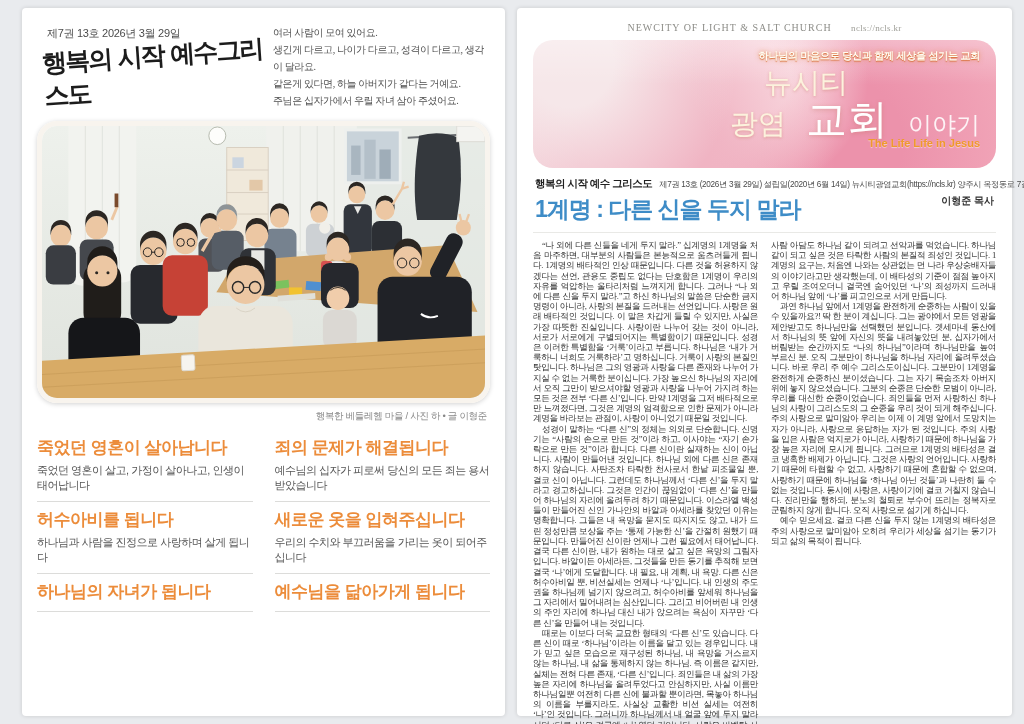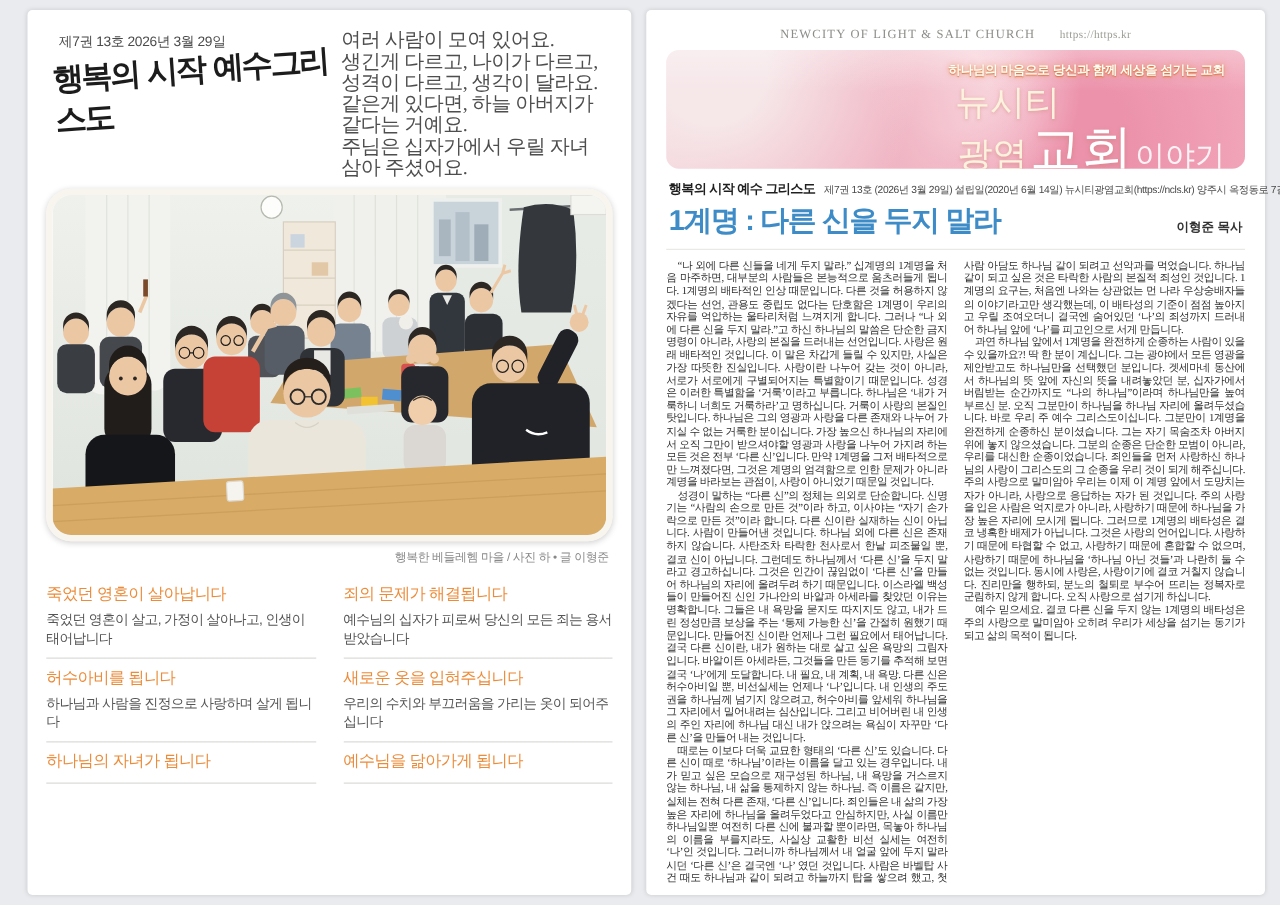--- a/index.html
+++ b/index.html
@@ -11,63 +11,63 @@
   .page-right{left:517px;width:495px;}
   .pl-inner{padding:12px 15px 0 15px;}
   .pr-inner{padding:10px 16px 0 16px;}
 
   
   .masthead-row{display:flex;gap:8px;align-items:flex-start;}
   .masthead{width:228px;flex:0 0 auto;}
   .issue-date{font-size:11px;color:#4b4b4b;margin:6px 0 6px 10px;letter-spacing:-.3px;}
   .calligraphy{font-family:"DejaVu Serif",serif;font-weight:700;font-size:25px;color:#1c1c1c;
                transform:rotate(-4deg);transform-origin:left top;letter-spacing:-2px;margin-left:4px;}
-  .masthead-intro{flex:1;font-family:"Liberation Serif",serif;font-size:16px;color:#4e4e4e;
+  .masthead-intro{flex:1;font-family:"Liberation Serif",serif;font-size:10px;color:#4e4e4e;
                   line-height:17px;margin-top:4px;letter-spacing:-.4px;}
   .photo-frame{margin-top:8px;height:272px;border-radius:20px;border:5px solid #f8f4ee;
                overflow:hidden;box-shadow:0 1px 5px rgba(0,0,0,.18);}
   .photo-frame svg{display:block;width:100%;height:100%;}
   .photo-caption{text-align:right;font-size:9.5px;color:#888;margin:7px 3px 0 0;letter-spacing:-.3px;}
   .lead-text{font-family:"Liberation Serif",serif;font-size:18px;color:#3a3a3a;line-height:1.52;
              letter-spacing:-.8px;margin-top:9px;}
   .beliefs{margin-top:7px;display:grid;grid-template-columns:1fr 1fr;column-gap:22px;}
   .belief{border-bottom:1px solid #dcdcda;padding:6px 0 8px 0;}
-  .belief-title{color:#ec8c3a;font-weight:400;font-size:13px;letter-spacing:-.5px;}
+  .belief-title{color:#ec8c3a;font-weight:700;font-size:17px;letter-spacing:-.5px;}
   .belief-desc{font-size:11px;color:#555;margin-top:4px;letter-spacing:-.5px;}
 
   
   .rp-header{text-align:center;font-family:"Liberation Serif",serif;font-size:10px;color:#8d8d88;
              letter-spacing:1px;margin:4px 0 7px 0;}
   .rp-header .url{margin-left:16px;font-size:9px;color:#9d9d96;letter-spacing:.3px;}
-  .banner{position:relative;height:95px;border-radius:10px;overflow:hidden;
+  .banner{position:relative;height:128px;border-radius:20px;overflow:hidden;
     background:
       linear-gradient(180deg,rgba(255,255,255,.30),rgba(255,255,255,0) 35%),
       radial-gradient(circle at 8% 18%,#f6e7e9 0 10%,rgba(246,231,233,0) 38%),
       radial-gradient(circle at 24% 85%,#f0b4c3 0 18%,rgba(240,180,195,0) 52%),
       radial-gradient(circle at 48% 30%,#fadde3 0 14%,rgba(250,221,227,0) 44%),
       radial-gradient(circle at 66% 80%,#ec92ab 0 20%,rgba(236,146,171,0) 58%),
       radial-gradient(circle at 92% 45%,#f2a8ba 0 24%,rgba(242,168,186,0) 60%),
       linear-gradient(115deg,#f7ebec 0%,#f3c5cf 45%,#ec9fb2 78%,#f2b5c4 100%);}
   .banner-text{position:absolute;top:9px;right:16px;text-align:right;}
   .banner-slogan{font-size:10px;font-weight:700;color:#fffdf4;letter-spacing:-.2px;
                  text-shadow:0 1px 1px rgba(213,108,47,.95),0 0 5px rgba(230,140,70,.85);}
   .banner-t1{margin:6px 132px 0 0;font-family:"Liberation Serif",serif;font-size:28px;
              color:#fcf2dd;text-shadow:0 1px 3px rgba(200,120,95,.45);line-height:1;}
-  .banner-t2{display:flex;justify-content:flex-end;align-items:baseline;margin-top:2px;line-height:1;}
+  .banner-t2{display:flex;justify-content:flex-end;align-items:baseline;margin-top:2px;line-height:1;gap:18px;}
   .banner-t2 .kwang{font-family:"Liberation Serif",serif;font-size:28px;color:#fcf2dd;
                     text-shadow:0 1px 3px rgba(200,120,95,.45);}
   .banner-t2 .church{font-family:"Liberation Serif",serif;font-size:41px;color:#ffffff;
                      text-shadow:0 1px 4px rgba(190,110,90,.4);margin-left:2px;}
   .banner-t2 .story{font-family:"Liberation Serif",serif;font-size:24px;color:rgba(255,255,255,.88);margin-left:2px;}
   .banner-sub{font-size:11px;font-weight:700;color:#ef9a2c;margin-top:-3px;
               text-shadow:0 1px 1px rgba(255,255,255,.5);}
   .meta-line{display:flex;align-items:baseline;gap:7px;margin:9px 2px 2px 2px;white-space:nowrap;}
   .meta-bold{font-size:10.5px;font-weight:700;color:#1f1f1f;letter-spacing:-.5px;}
   .meta-detail{font-size:8.2px;color:#4a4a4a;letter-spacing:-.3px;}
-  .article-title-row{display:flex;justify-content:space-between;align-items:flex-end;margin:3px 2px 7px 2px;gap:14px;}
+  .article-title-row{display:flex;justify-content:space-between;margin:3px 2px 7px 2px;gap:14px;}
   .article-title{font-size:23px;font-weight:700;color:#3e8cc7;letter-spacing:-1px;}
   .article-author{font-size:10px;font-weight:700;color:#333;padding-bottom:3px;}
   .article{border-top:1px solid #e9e9e6;padding-top:7px;height:500px;overflow:hidden;
            column-count:2;column-gap:13px;column-fill:auto;
            font-family:"Liberation Serif",serif;font-size:8.6px;line-height:10.2px;
            color:#2e2e2e;text-align:justify;letter-spacing:-.3px;}
   .article p{margin:0;text-indent:9px;}
 </style>
 </head>
 <body>
@@ -248,21 +248,21 @@
           </div>
       </div>
 
     </div>
   </div>
 
   <div class="page page-right">
     <div class="pr-inner">
       <div class="rp-header">
         <span>NEWCITY OF LIGHT &amp; SALT CHURCH</span>
-        <span class="url">https://https.kr</span>
+        <span class="url">ncls://ncls.kr</span>
       </div>
 
       <div class="banner">
         <div class="banner-text">
           <div class="banner-slogan">하나님의 마음으로 당신과 함께 세상을 섬기는 교회</div>
           <div class="banner-t1">뉴시티</div>
           <div class="banner-t2">
             <span class="kwang">광염</span>
             <span class="church">교회</span>
             <span class="story">이야기</span>

